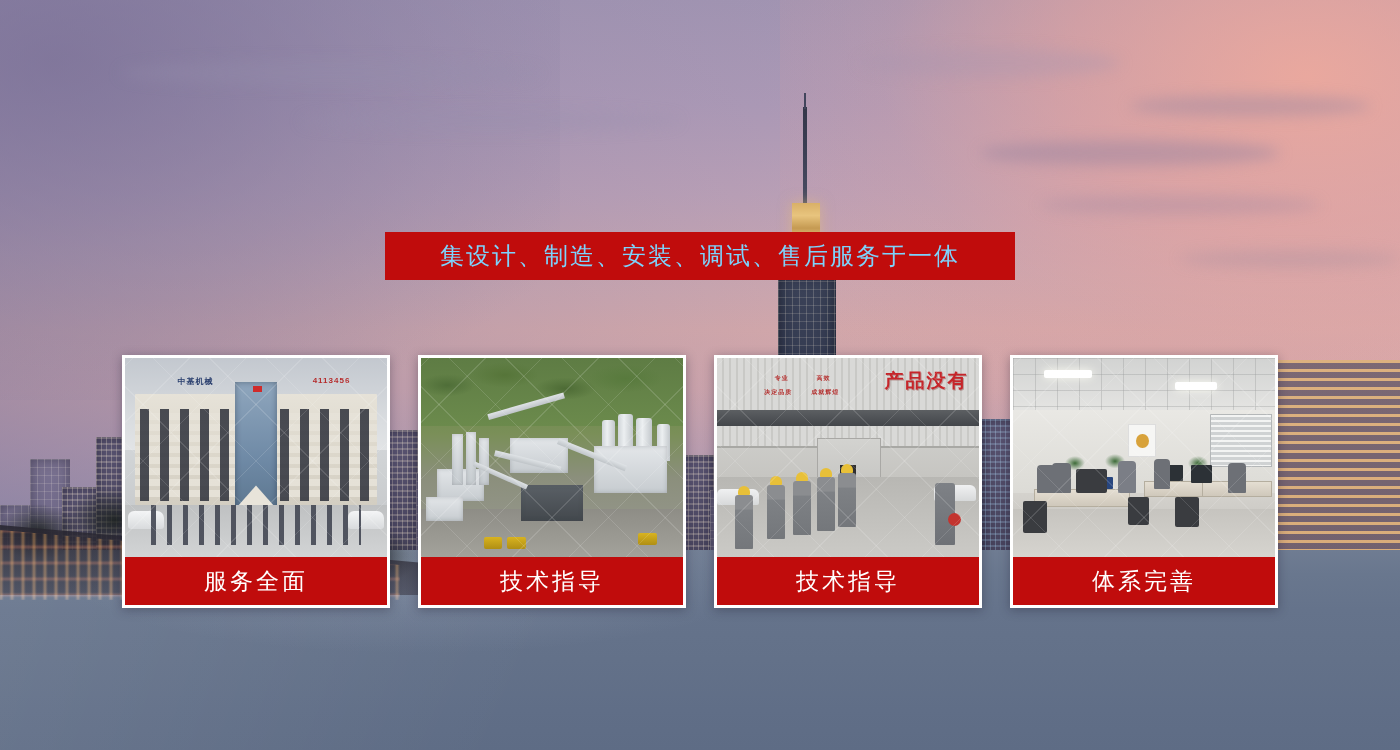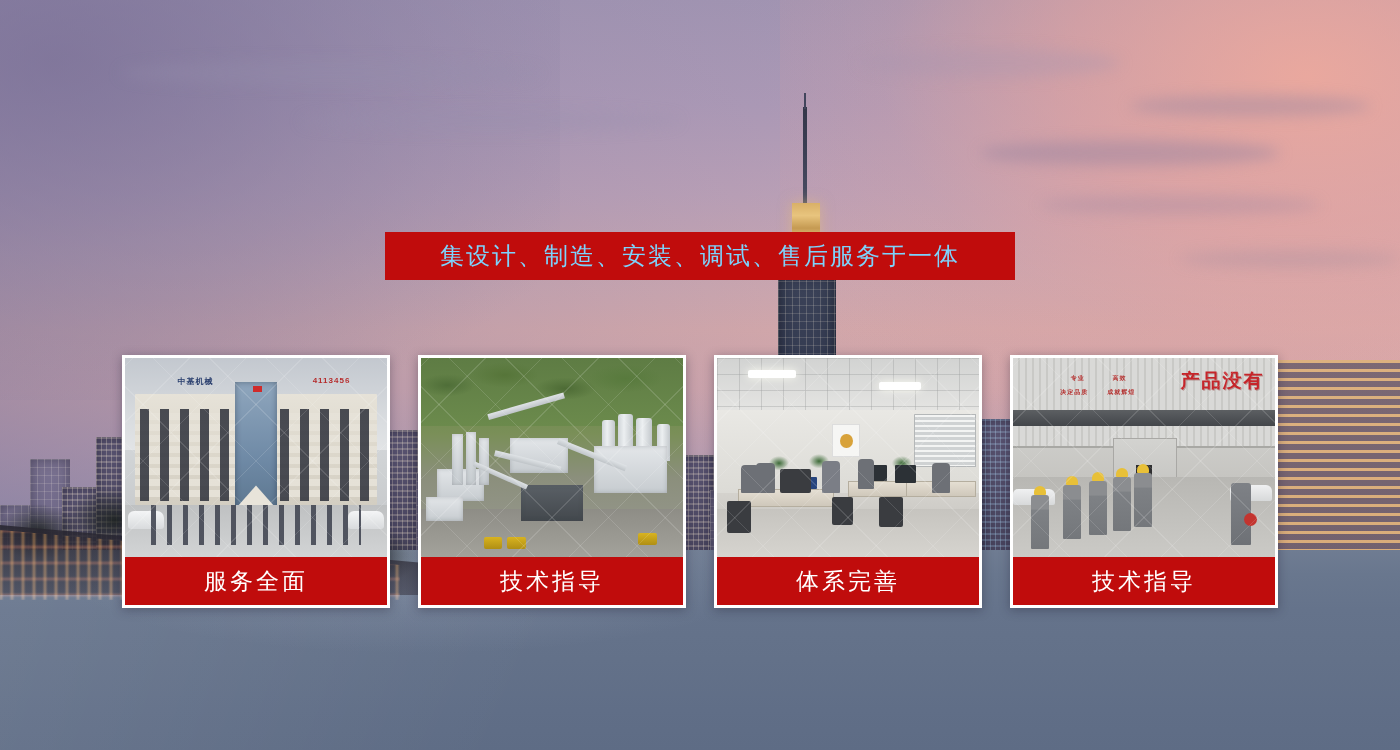--- a/index.html
+++ b/index.html
@@ -649,59 +649,20 @@
           <div class="p2-mach" style="left:33%;"></div>
           <div class="p2-mach" style="right:10%; bottom:6%;"></div>
         </div>
         <div class="wm"></div>
       </div>
       <div class="card-label">技术指导</div>
     </div>
 
     <div class="card">
       <div class="card-photo">
-        <div class="p3">
-          <div class="p3-ceil"></div>
-          <div class="p3-light" style="left:12%; top:6%;  width:18%; height:4%;"></div>
-          <div class="p3-light" style="left:62%; top:12%; width:16%; height:4%;"></div>
-          <div class="p3-wall"></div>
-          <div class="p3-win"></div>
-          <div class="p3-poster"></div>
-          <div class="p3-floor"></div>
-
-          <div class="p3-plant" style="left:17%; top:48%; width:13%; height:12%;"></div>
-          <div class="p3-plant" style="left:33%; top:47%; width:12%; height:12%;"></div>
-          <div class="p3-plant" style="left:64%; top:48%; width:13%; height:12%;"></div>
-
-          <div class="p3-desk" style="left:8%;  top:66%; width:36%; height:8%;"></div>
-          <div class="p3-desk" style="left:50%; top:62%; width:26%; height:7%;"></div>
-          <div class="p3-desk" style="left:72%; top:62%; width:26%; height:7%;"></div>
-
-          <div class="p3-mon" style="left:58%; top:54%; width:7%; height:8%;"></div>
-          <div class="p3-mon" style="left:68%; top:54%; width:8%; height:9%;"></div>
-          <div class="p3-mon" style="left:30%; top:60%; width:8%; height:6%; background:#27457e;"></div>
-
-          <div class="p3-person" style="left:9%;  top:54%; width:7%; height:14%;"></div>
-          <div class="p3-person" style="left:15%; top:53%; width:7%; height:15%;"></div>
-          <div class="p3-person" style="left:40%; top:52%; width:7%; height:16%; background:#7b7e86;"></div>
-          <div class="p3-person" style="left:54%; top:51%; width:6%; height:15%;"></div>
-          <div class="p3-person" style="left:82%; top:53%; width:7%; height:15%;"></div>
-
-          <div class="p3-chair" style="left:4%;  top:72%; width:9%;  height:16%;"></div>
-          <div class="p3-chair" style="left:44%; top:70%; width:8%;  height:14%;"></div>
-          <div class="p3-chair" style="left:62%; top:70%; width:9%;  height:15%;"></div>
-          <div class="p3-chair" style="left:24%; top:56%; width:12%; height:12%;"></div>
-        </div>
-        <div class="wm"></div>
-      </div>
-      <div class="card-label">体系完善</div>
-    </div>
-
-    <div class="card">
-      <div class="card-photo">
         <div class="p4">
           <div class="p4-wall"></div>
           <div class="p4-red">产品没有</div>
           <div class="p4-small" style="left:22%; top:8%;">专业</div>
           <div class="p4-small" style="left:38%; top:8%;">高效</div>
           <div class="p4-small" style="left:18%; top:15%;">决定品质</div>
           <div class="p4-small" style="left:36%; top:15%;">成就辉煌</div>
           <div class="p4-band"></div>
           <div class="p4-door"></div>
           <div class="p4-door2"></div>
@@ -713,14 +674,53 @@
           <div class="p4-worker" style="left:29%; bottom:11%;"></div>
           <div class="p4-worker" style="left:38%; bottom:13%;"></div>
           <div class="p4-worker" style="left:46%; bottom:15%;"></div>
           <div class="p4-boss"></div>
         </div>
         <div class="wm"></div>
       </div>
       <div class="card-label">技术指导</div>
     </div>
 
+    <div class="card">
+      <div class="card-photo">
+        <div class="p3">
+          <div class="p3-ceil"></div>
+          <div class="p3-light" style="left:12%; top:6%;  width:18%; height:4%;"></div>
+          <div class="p3-light" style="left:62%; top:12%; width:16%; height:4%;"></div>
+          <div class="p3-wall"></div>
+          <div class="p3-win"></div>
+          <div class="p3-poster"></div>
+          <div class="p3-floor"></div>
+
+          <div class="p3-plant" style="left:17%; top:48%; width:13%; height:12%;"></div>
+          <div class="p3-plant" style="left:33%; top:47%; width:12%; height:12%;"></div>
+          <div class="p3-plant" style="left:64%; top:48%; width:13%; height:12%;"></div>
+
+          <div class="p3-desk" style="left:8%;  top:66%; width:36%; height:8%;"></div>
+          <div class="p3-desk" style="left:50%; top:62%; width:26%; height:7%;"></div>
+          <div class="p3-desk" style="left:72%; top:62%; width:26%; height:7%;"></div>
+
+          <div class="p3-mon" style="left:58%; top:54%; width:7%; height:8%;"></div>
+          <div class="p3-mon" style="left:68%; top:54%; width:8%; height:9%;"></div>
+          <div class="p3-mon" style="left:30%; top:60%; width:8%; height:6%; background:#27457e;"></div>
+
+          <div class="p3-person" style="left:9%;  top:54%; width:7%; height:14%;"></div>
+          <div class="p3-person" style="left:15%; top:53%; width:7%; height:15%;"></div>
+          <div class="p3-person" style="left:40%; top:52%; width:7%; height:16%; background:#7b7e86;"></div>
+          <div class="p3-person" style="left:54%; top:51%; width:6%; height:15%;"></div>
+          <div class="p3-person" style="left:82%; top:53%; width:7%; height:15%;"></div>
+
+          <div class="p3-chair" style="left:4%;  top:72%; width:9%;  height:16%;"></div>
+          <div class="p3-chair" style="left:44%; top:70%; width:8%;  height:14%;"></div>
+          <div class="p3-chair" style="left:62%; top:70%; width:9%;  height:15%;"></div>
+          <div class="p3-chair" style="left:24%; top:56%; width:12%; height:12%;"></div>
+        </div>
+        <div class="wm"></div>
+      </div>
+      <div class="card-label">体系完善</div>
+    </div>
+
   </div>
 </div>
 
 </body></html>

